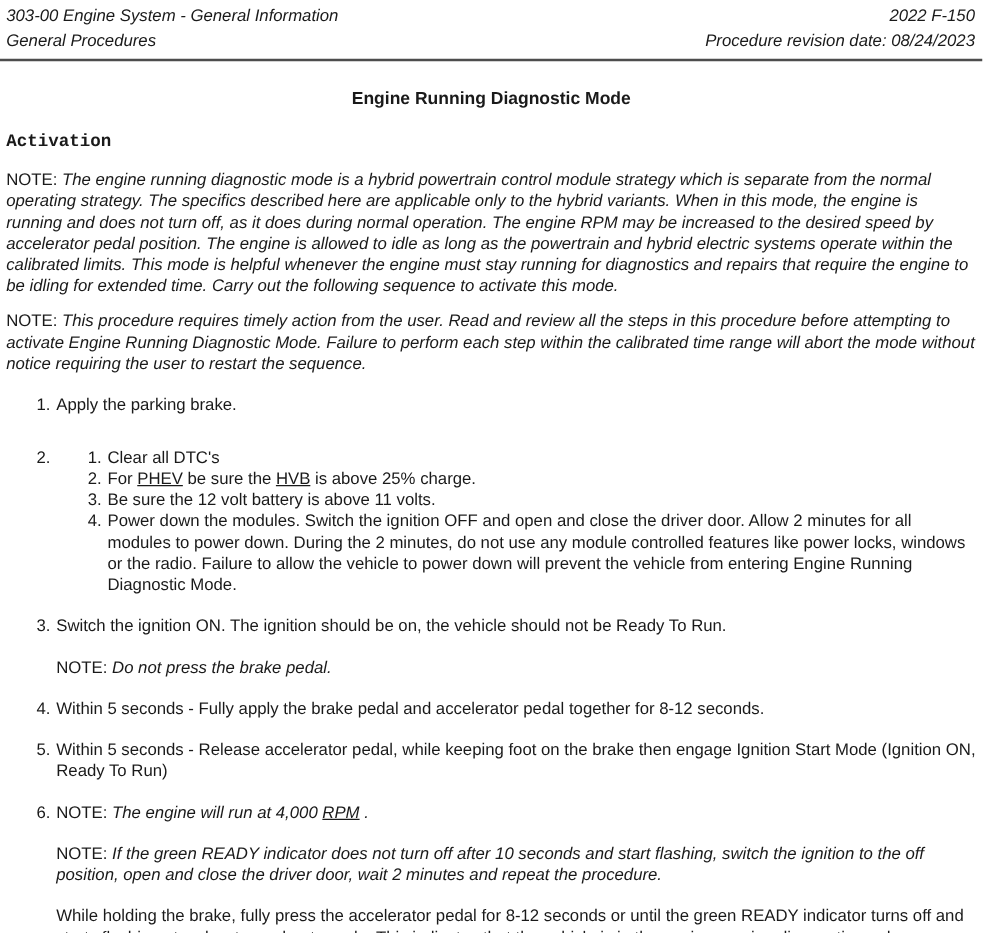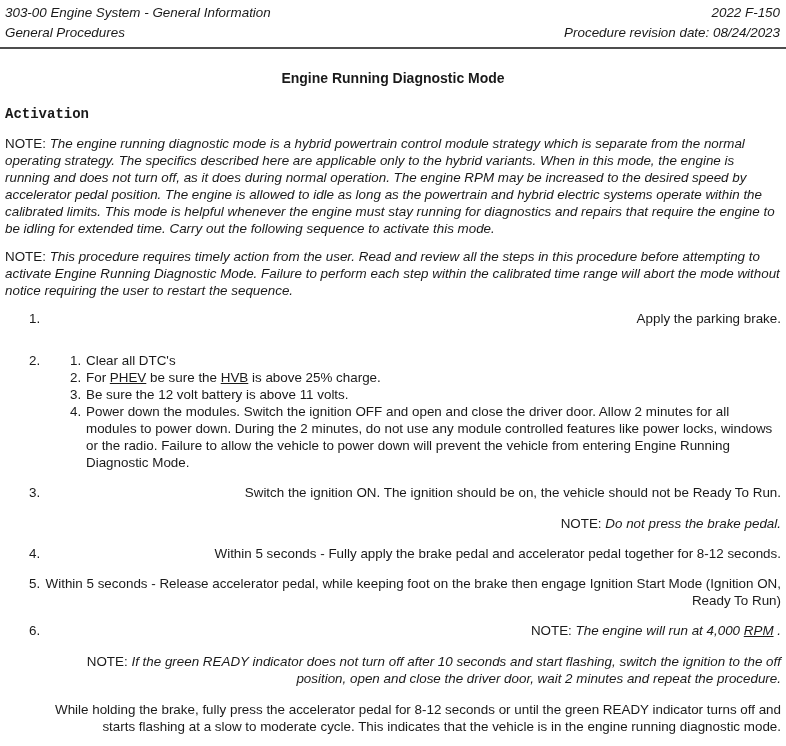--- a/index.html
+++ b/index.html
@@ -39,21 +39,21 @@
     margin: 19px 0 12px 0;
     font-family: Liberation Mono, monospace;
   }
   p.block { margin: 0 0 11px 0; }
 
   ol.steps { margin: 9px 0 0 0; padding-left: 39px; }
   ol.steps > li { margin-bottom: 13px; padding-left: 1px; }
   ol.steps > li.gap-top { margin-top: 25px; }
   ol.substeps { margin: 0; padding-left: 40px; }
   ol.substeps > li { margin: 0; padding-left: 1px; }
-  li p.block { margin: 0 0 14px 0; text-align: right; }
+  li p.block { margin: 16px 0 14px 0; }
   li p.block:last-child { margin-bottom: 0; }
 
   
   .b { font-weight: 400; }
   .i { font-style: italic; }
   .u { text-decoration: underline; }
 </style>
 </head>
 <body>
 

